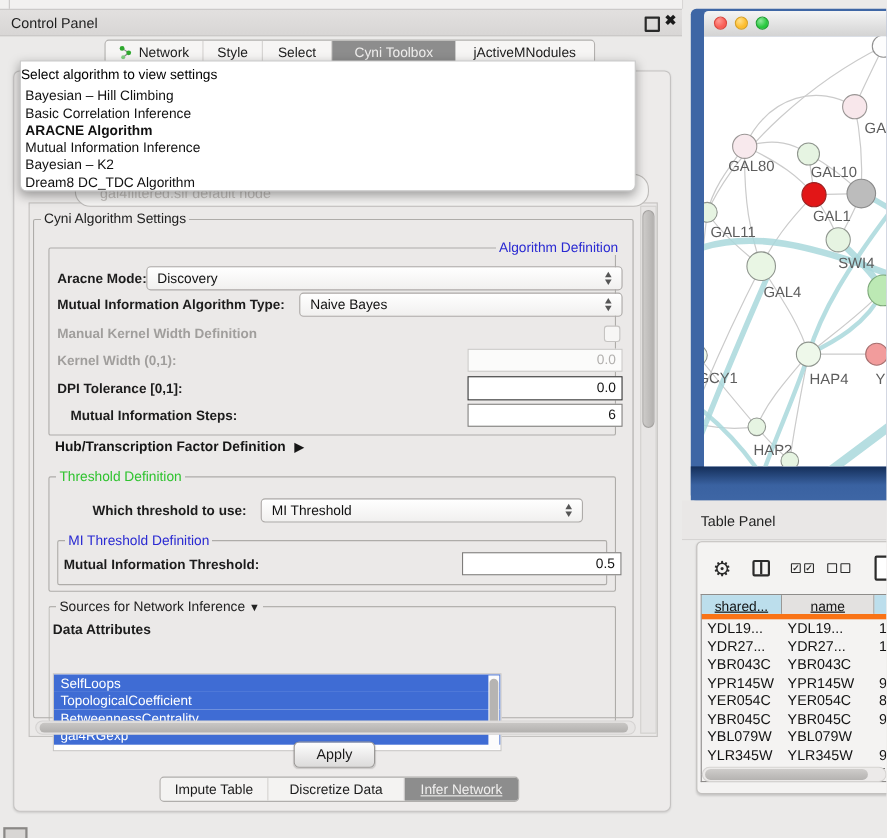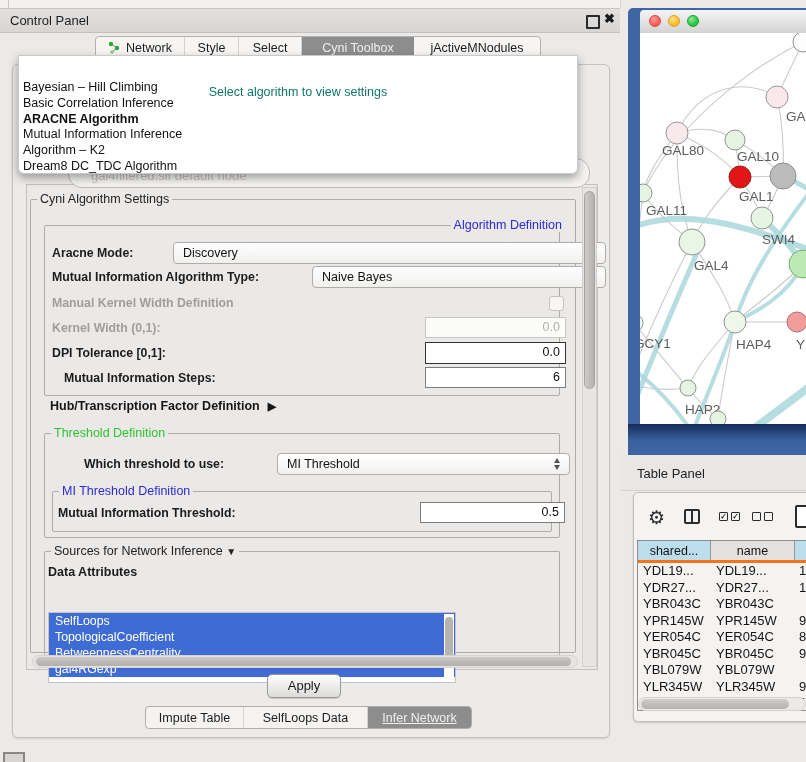--- a/index.html
+++ b/index.html
@@ -26,21 +26,21 @@
 
   .outer-panel{left:12px;top:64px;width:596px;height:672px;border:1px solid #c5c3c2;border-radius:6px;
     background:#edebea;box-shadow:0 1px 2px rgba(0,0,0,.12);}
 
   .hidden-combo{left:68px;top:158px;width:522px;height:30px;border:1px solid #bdbbb9;border-radius:14px;
     background:#f4f3f2;z-index:4;box-sizing:border-box;}
   .hidden-combo span{position:absolute;left:22px;top:9px;font-size:13px;color:#c4c1be;}
 
   .dropdown{left:18px;top:55px;width:560px;height:119px;background:#ffffff;z-index:60;
     border:1px solid #c9c9c9;border-radius:0 0 6px 6px;box-shadow:0 4px 10px rgba(0,0,0,.35);box-sizing:border-box;}
-  .dd-placeholder{position:absolute;left:0;top:5px;width:100%;text-align:center;font-size:12.5px;color:#0f766e;margin-top:24px;}
+  .dd-placeholder{position:absolute;left:0;top:5px;width:100%;text-align:left;font-size:12.5px;color:#000000;}
   .dd-items{position:absolute;left:4px;top:24px;right:4px;}
   .dd-item{height:15.8px;line-height:15.8px;font-size:12.5px;color:#111;white-space:nowrap;}
   .dd-item.bold{font-weight:bold;}
 
   .scrollpane{left:26px;top:184px;width:572px;height:486px;border:1px solid #c3c1bf;background:#ebe9e8;box-sizing:border-box;}
 
   fieldset{position:absolute;border:1px solid #aeaca9;border-radius:2px;margin:0;padding:0;box-sizing:border-box;background:transparent;}
   legend{font-size:12.5px;padding:0 3px;margin-left:6px;white-space:nowrap;}
   .leg-black{color:#222;}
   .leg-blue{color:#2a2ad2;}
@@ -49,21 +49,21 @@
   .fs-cyni{left:30px;top:192px;width:546px;height:461px;}
   .fs-algdef{left:44px;top:218px;width:516px;height:178px;text-align:right;}
   .fs-threshold{left:44px;top:426px;width:516px;height:112px;}
   .fs-mithr{left:52px;top:484px;width:500px;height:48px;}
   .fs-sources{left:44px;top:544px;width:516px;height:112px;border-bottom:none;}
 
   .lbl{position:absolute;font-size:12.3px;font-weight:bold;color:#1c1c1c;white-space:nowrap;}
   .lbl.dis{color:#a09e9c;}
   .combo{position:absolute;height:22px;border:1px solid #aeaba9;border-radius:4px;
     background:linear-gradient(#ffffff,#f1f0ef);box-sizing:border-box;font-size:12.5px;color:#111;
-    line-height:20px;padding-left:9px;margin-left:40px;}
+    line-height:20px;padding-left:9px;}
   .spin{position:absolute;right:8px;top:3px;width:8px;height:14px;}
   .spin:before{content:"";position:absolute;left:1px;top:1px;border-left:3.5px solid transparent;
     border-right:3.5px solid transparent;border-bottom:5px solid #555;}
   .spin:after{content:"";position:absolute;left:1px;bottom:1px;border-left:3.5px solid transparent;
     border-right:3.5px solid transparent;border-top:5px solid #555;}
   .field{position:absolute;height:21px;background:#fff;box-sizing:border-box;font-size:12.5px;color:#111;
     text-align:right;padding:2px 5px 0 0;}
   .checkbox{position:absolute;width:13px;height:13px;border:1px solid #c6c4c2;border-radius:3px;background:#f7f6f5;}
 
   .hub-row{position:absolute;left:50px;top:399px;font-size:12.5px;font-weight:bold;color:#161616;}
@@ -112,21 +112,21 @@
   .gear-icon{position:absolute;left:648px;top:506px;font-size:19px;color:#2b2b2b;}
   .columns-icon{position:absolute;left:684px;top:509px;width:16px;height:15px;border:2px solid #2b2b2b;border-radius:2px;box-sizing:border-box;}
   .columns-icon:before{content:"";position:absolute;left:5px;top:0;width:2px;height:11px;background:#2b2b2b;}
   .cb-pair{position:absolute;top:512px;width:22px;height:9px;}
   .cb{position:absolute;top:0;width:9px;height:9px;border:1.5px solid #2b2b2b;border-radius:1px;box-sizing:border-box;
     font-size:8px;line-height:7px;text-align:center;color:#2b2b2b;font-weight:bold;}
   .cb.b{left:12px;}
   .sheet-icon{position:absolute;left:795px;top:505px;width:14px;height:19px;border:2px solid #2b2b2b;border-radius:2px;background:#fff;}
 
   .tbl{position:absolute;left:637px;top:540px;width:169px;height:171px;border:1px solid #8e8c8a;border-right:none;box-sizing:border-box;background:#f4f3f2;}
-  .tbl-head{position:absolute;left:0;top:0;width:100%;height:22px;display:flex;border-bottom:3px solid #f97316;box-sizing:border-box;}
+  .tbl-head{position:absolute;left:0;top:0;width:100%;height:22px;display:flex;border-bottom:5px solid #f97316;box-sizing:border-box;text-decoration:underline;}
   .th{font-size:12.5px;color:#141414;text-align:center;line-height:21px;border-right:1px solid #9a9896;box-sizing:border-box;overflow:hidden;white-space:nowrap;}
   .th.blue{background:#bcdeec;}
   .th.gray{background:#e3e1e0;}
   .th1{width:73px;}.th2{width:84px;}.th3{flex:1;border-right:none;}
   .tbl-body{position:absolute;left:0;top:22px;width:100%;height:136px;overflow:hidden;}
   .tr{height:16.5px;position:relative;}
   .td{position:absolute;top:0;font-size:13px;color:#141414;white-space:nowrap;line-height:16.5px;}
   .td1{left:5px;}.td2{left:78px;}.td3{left:161px;}
   .tp-hsb{left:638px;top:697px;width:168px;height:14px;background:#eceae9;border:1px solid #d5d3d1;border-radius:7px;box-sizing:border-box;}
   .tp-hsb .thumb{position:absolute;left:2px;top:1px;width:148px;height:10px;border-radius:5px;
@@ -178,21 +178,21 @@
     <span>gal4filtered.sif default node</span>
   </div>
 
   <div class="abs dropdown">
     <div class="dd-placeholder">Select algorithm to view settings</div>
     <div class="dd-items">
       <div class="dd-item">Bayesian – Hill Climbing</div>
       <div class="dd-item">Basic Correlation Inference</div>
       <div class="dd-item bold">ARACNE Algorithm</div>
       <div class="dd-item">Mutual Information Inference</div>
-      <div class="dd-item">Algorithm – K2</div>
+      <div class="dd-item">Bayesian – K2</div>
       <div class="dd-item">Dream8 DC_TDC Algorithm</div>
     </div>
   </div>
 
   <div class="abs scrollpane"></div>
 
   <fieldset class="fs-cyni">
     <legend class="leg-black">Cyni Algorithm Settings</legend>
   </fieldset>
 
@@ -266,21 +266,21 @@
       <div class="thumb"></div>
     </div>
 
   <div class="abs apply-btn">Apply</div>
 
   <div class="abs bottom-tabbar">
     <div class="tab" style="width:97px;">
       <span>Impute Table</span>
     </div>
     <div class="tab" style="width:123px;">
-      <span>SelfLoops Data</span>
+      <span>Discretize Data</span>
     </div>
     <div class="tab sel" style="flex:1;text-decoration:underline;">
       <span>Infer Network</span>
     </div>
   </div>
 
   <div class="abs dock-icon"></div>
 
   <div class="abs net-frame">
     <div class="net-bottom"></div>

